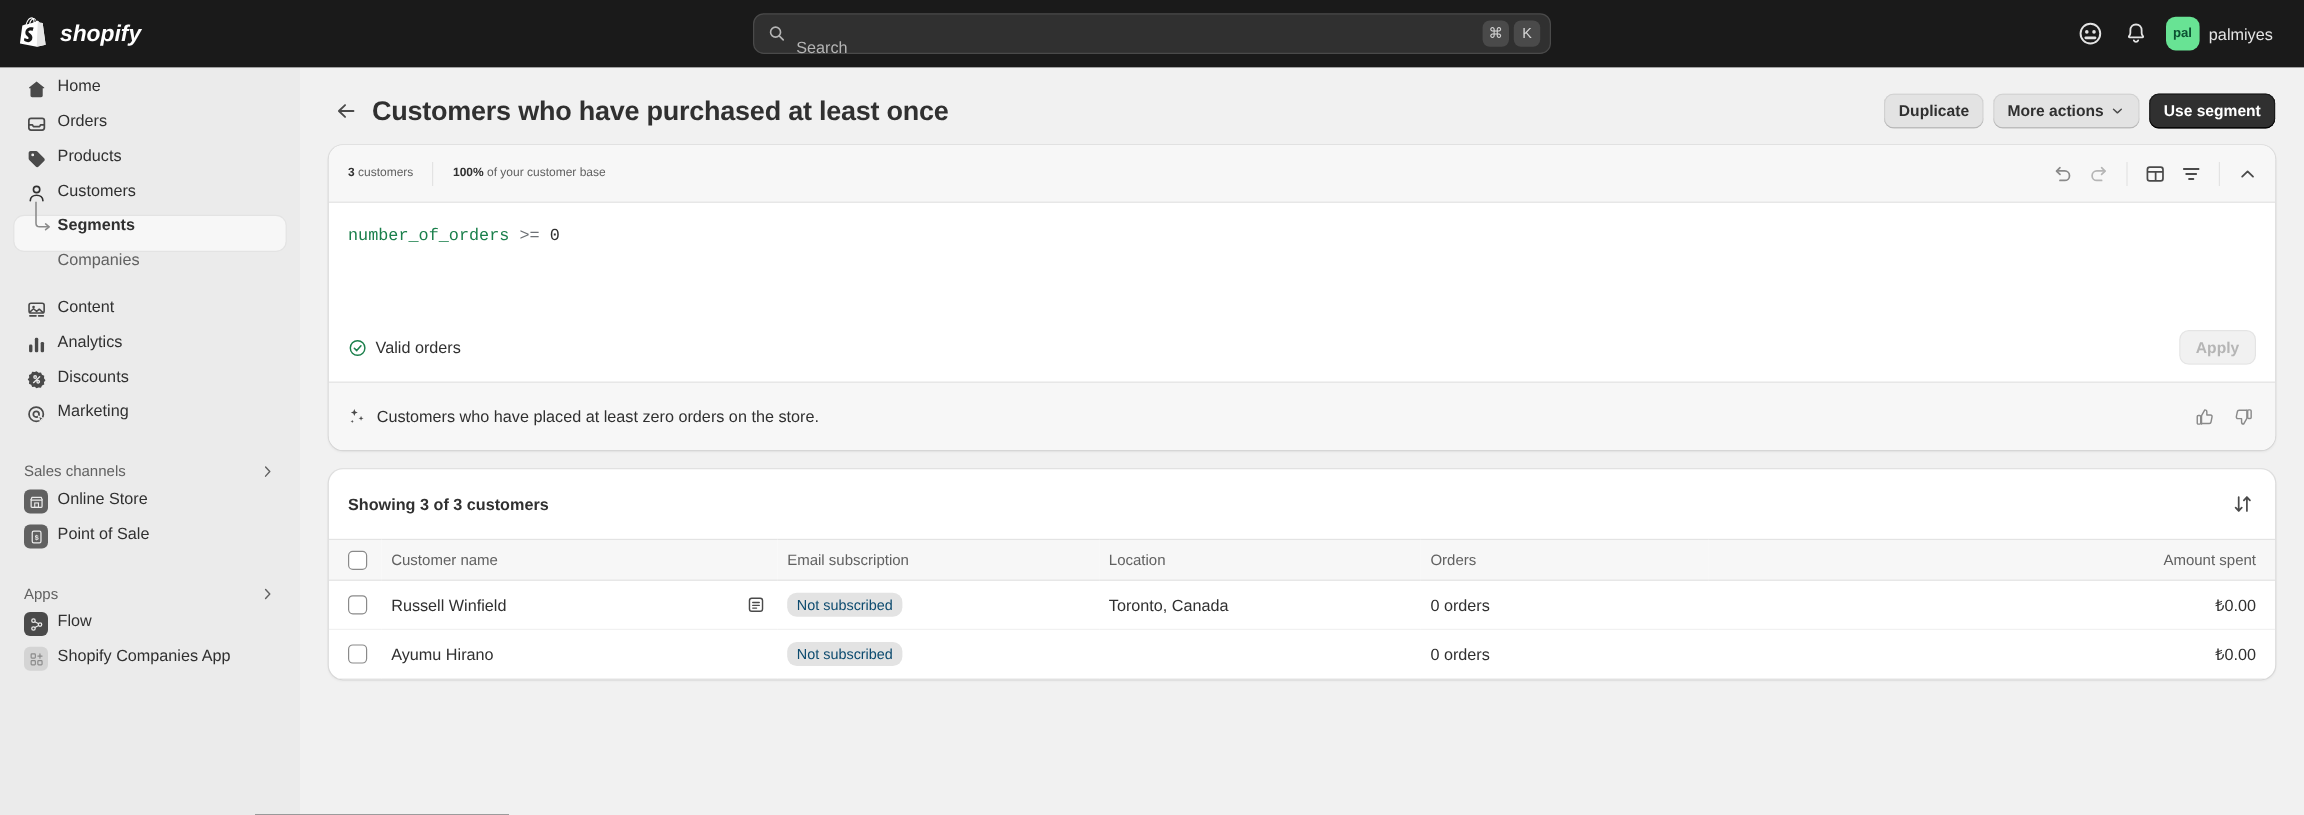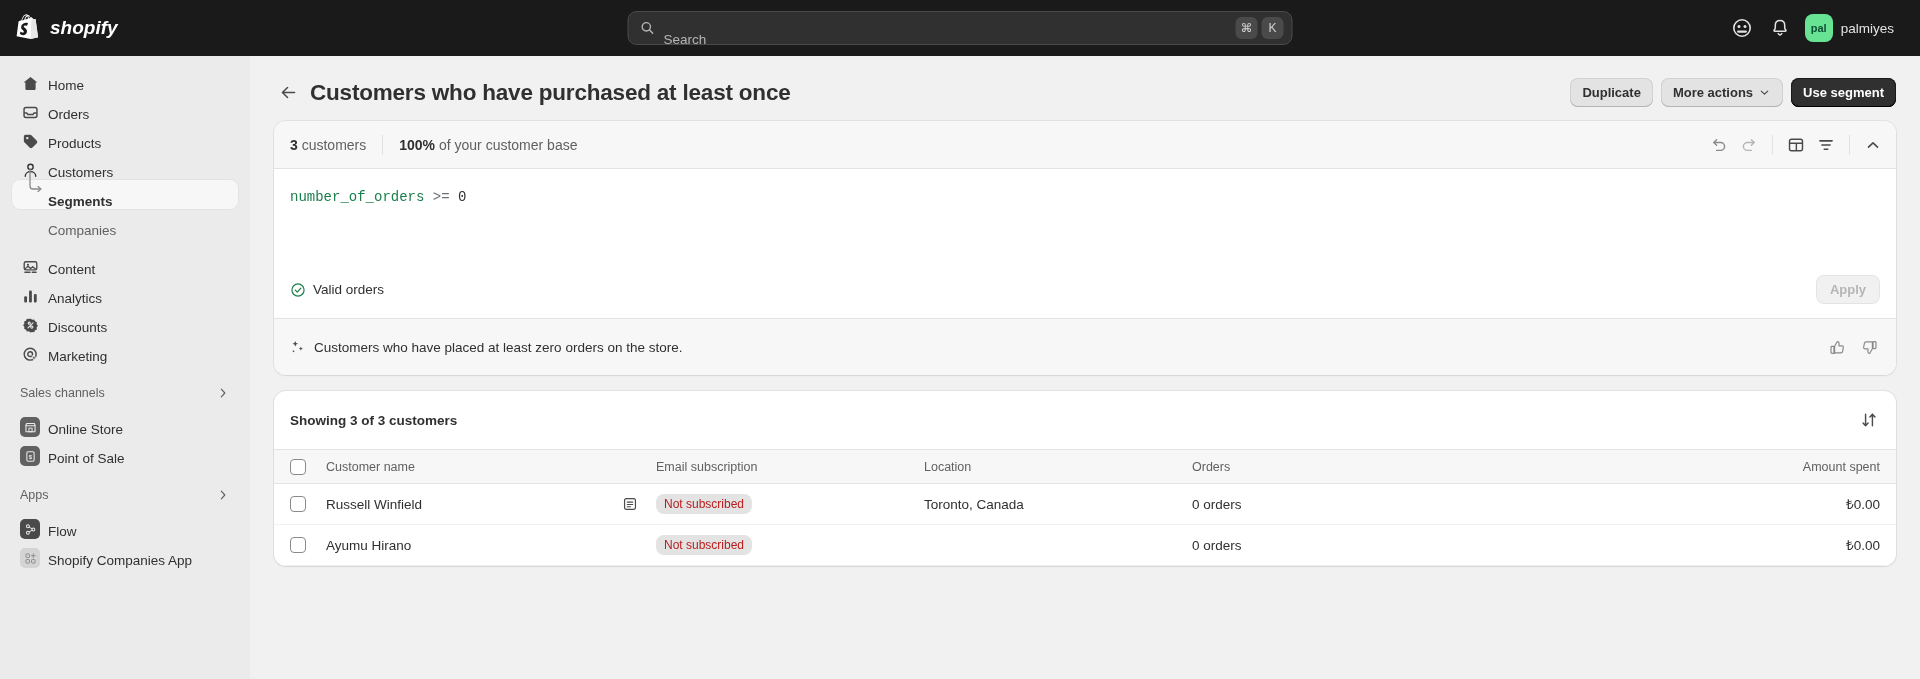--- a/index.html
+++ b/index.html
@@ -86,21 +86,21 @@
 
   
   .sidebar {
     width: 250px; min-width: 250px;
     background: #ebebeb;
     border-top-left-radius: 0;
     padding: 8px 12px 0 12px;
     overflow: hidden;
   }
   .nav-item {
-    display: flex; align-items: flex-end; gap: 8px;
+    display: flex; align-items: flex-start; gap: 8px;
     height: 29px;
     padding: 0 8px;
     border-radius: 8px;
     cursor: pointer;
     color: #303030;
     font-size: 13.5px;
     position: relative;
   }
   .nav-item .nic { width: 20px; height: 20px; flex: none; display: flex; align-items: center; justify-content: center; }
   .nav-item.sub { padding-left: 36px; color: #303030; font-weight: 600; }
@@ -179,21 +179,21 @@
   }
   .query-card { margin-bottom: 16px; }
   .qc-head {
     height: 48px;
     background: #f7f7f7;
     border-bottom: 1px solid #e3e3e3;
     display: flex; align-items: center;
     padding: 0 8px 0 16px;
     gap: 0;
   }
-  .qc-stat { font-size: 14px; color: #616161; white-space: nowrap; }
+  .qc-stat { font-size: 10px; color: #616161; white-space: nowrap; }
   .qc-stat b { color: #303030; font-weight: 650; }
   .qc-divider-v { width: 1px; height: 20px; background: #e3e3e3; margin: 0 16px; }
   .qc-tools { margin-left: auto; display: flex; align-items: center; }
   .tool-btn {
     width: 30px; height: 30px; border-radius: 8px;
     display: flex; align-items: center; justify-content: center;
     cursor: pointer;
   }
   .tool-sep { width: 1px; height: 20px; background: #e3e3e3; margin: 0 8px; }
 
@@ -282,21 +282,21 @@
     border: 1px solid #8a8a8a;
     background: #fff;
     display: inline-block; vertical-align: middle;
     cursor: pointer;
   }
   .name-cell { display: flex; align-items: flex-end; }
   .name-cell .note-ic { margin-left: auto; padding-right: 2px; display:flex; }
   .badge {
     display: inline-block;
     background: #e3e3e3;
-    color: #b91c1c;
+    color: #0c4a6e;
     font-size: 12px;
     border-radius: 8px;
     padding: 2px 8px;
     line-height: 16px;
   }
   svg { display: block; }
 </style>
 </head>
 <body>
 

